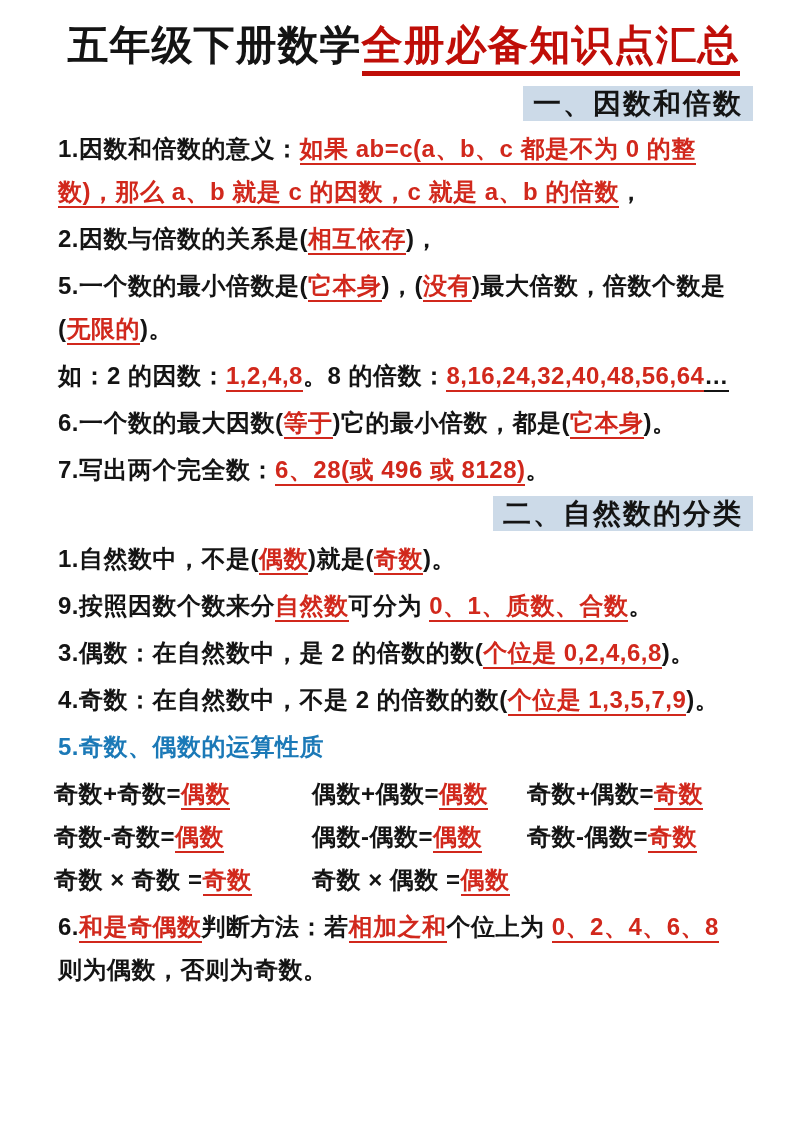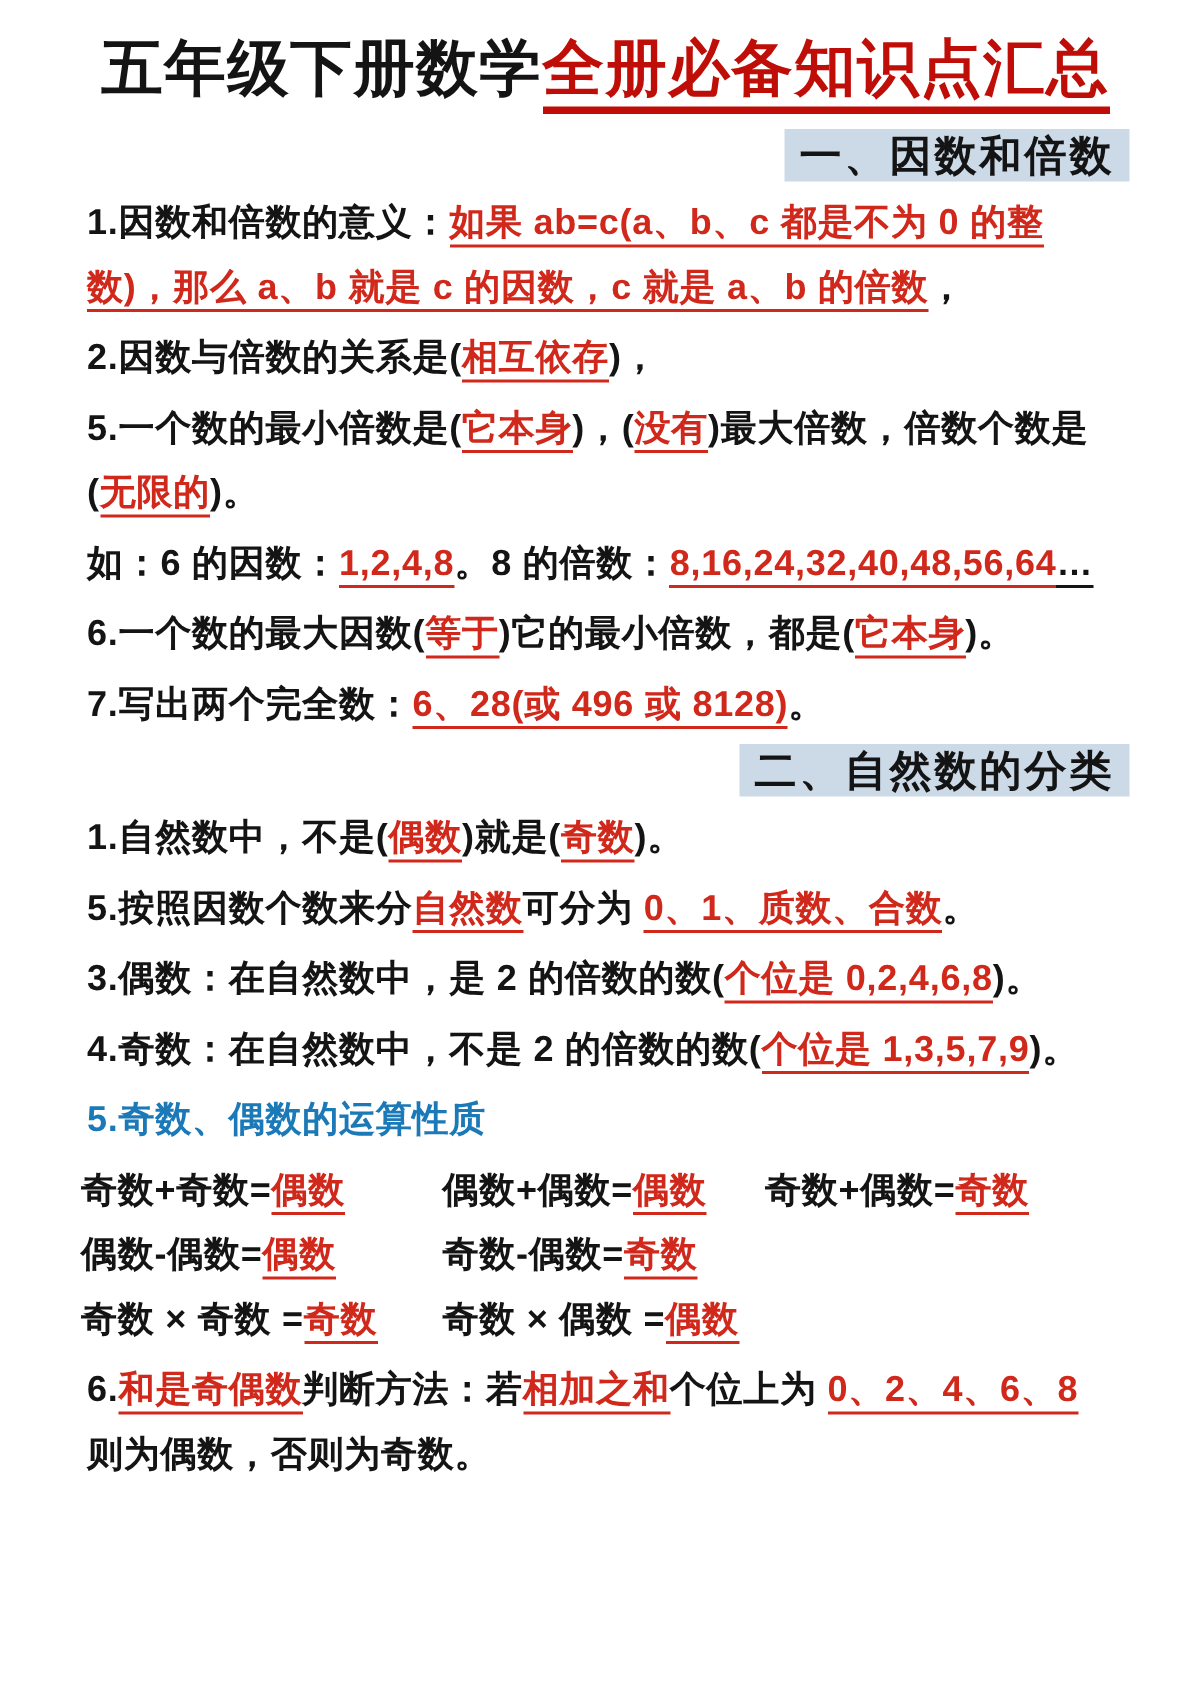--- a/index.html
+++ b/index.html
@@ -41,47 +41,48 @@
     border-bottom:2px solid var(--red);
     padding-bottom:1px;
   }
   .sku{border-bottom:2px solid var(--ink);padding-bottom:1px;}
   .sb{color:var(--blue);}
   .oprow{
     display:flex;font-size:24px;font-weight:700;line-height:43px;
     letter-spacing:0.5px;
   }
   .opcell{width:241px;}
-  .opcell:nth-child(2){width:215px;}
+  .opcell:nth-child(2){width:215px;margin-left:17px;}
   .opcell:nth-child(3){width:auto;}
 </style>
 </head>
 <body>
 
 <div class="page" id="page-root">
     <h1 class="doc-title"><span class="sk">五年级下册数学</span><span class="str">全册必备知识点汇总</span></h1>
     <h2 class="sec-heading"><span class="hl"><span class="sk">一、因数和倍数</span></span></h2>
     <p class="line"><span class="sk">1.因数和倍数的意义：</span><span class="sr">如果 ab=c(a、b、c 都是不为 0 的整数)，那么 a、b 就是 c 的因数，c 就是 a、b 的倍数</span><span class="sk">，</span></p>
     <p class="line"><span class="sk">2.因数与倍数的关系是(</span><span class="sr">相互依存</span><span class="sk">)，</span></p>
     <p class="line"><span class="sk">5.一个数的最小倍数是(</span><span class="sr">它本身</span><span class="sk">)，(</span><span class="sr">没有</span><span class="sk">)最大倍数，倍数个数是(</span><span class="sr">无限的</span><span class="sk">)。</span></p>
-    <p class="line"><span class="sk">如：6 的因数：</span><span class="sr">1,2,4,8</span><span class="sk">。8 的倍数：</span><span class="sr">8,16,24,32,40,48,56,64</span><span class="sku">…</span></p>
+    <p class="line"><span class="sk">如：2 的因数：</span><span class="sr">1,2,4,8</span><span class="sk">。8 的倍数：</span><span class="sr">8,16,24,32,40,48,56,64</span><span class="sku">…</span></p>
     <p class="line"><span class="sk">6.一个数的最大因数(</span><span class="sr">等于</span><span class="sk">)它的最小倍数，都是(</span><span class="sr">它本身</span><span class="sk">)。</span></p>
     <p class="line"><span class="sk">7.写出两个完全数：</span><span class="sr">6、28(或 496 或 8128)</span><span class="sk">。</span></p>
     <h2 class="sec-heading"><span class="hl"><span class="sk">二、自然数的分类</span></span></h2>
     <p class="line"><span class="sk">1.自然数中，不是(</span><span class="sr">偶数</span><span class="sk">)就是(</span><span class="sr">奇数</span><span class="sk">)。</span></p>
-    <p class="line"><span class="sk">5.按照因数个数来分</span><span class="sr">自然数</span><span class="sk">可分为 </span><span class="sr">0、1、质数、合数</span><span class="sk">。</span></p>
+    <p class="line"><span class="sk">9.按照因数个数来分</span><span class="sr">自然数</span><span class="sk">可分为 </span><span class="sr">0、1、质数、合数</span><span class="sk">。</span></p>
     <p class="line"><span class="sk">3.偶数：在自然数中，是 2 的倍数的数(</span><span class="sr">个位是 0,2,4,6,8</span><span class="sk">)。</span></p>
     <p class="line"><span class="sk">4.奇数：在自然数中，不是 2 的倍数的数(</span><span class="sr">个位是 1,3,5,7,9</span><span class="sk">)。</span></p>
     <p class="line"><span class="sb">5.奇数、偶数的运算性质</span></p>
     <div class="oprow">
       <div class="opcell"><span class="sk">奇数+奇数=</span><span class="sr">偶数</span></div>
       <div class="opcell"><span class="sk">偶数+偶数=</span><span class="sr">偶数</span></div>
       <div class="opcell"><span class="sk">奇数+偶数=</span><span class="sr">奇数</span></div>
     </div>
     <div class="oprow">
+      <div class="opcell"><span class="sk">奇数-奇数=</span><span class="sr">偶数</span></div>
       <div class="opcell"><span class="sk">偶数-偶数=</span><span class="sr">偶数</span></div>
       <div class="opcell"><span class="sk">奇数-偶数=</span><span class="sr">奇数</span></div>
     </div>
     <div class="oprow">
       <div class="opcell"><span class="sk">奇数 × 奇数 =</span><span class="sr">奇数</span></div>
       <div class="opcell"><span class="sk">奇数 × 偶数 =</span><span class="sr">偶数</span></div>
     </div>
     <p class="line"><span class="sk">6.</span><span class="sr">和是奇偶数</span><span class="sk">判断方法：若</span><span class="sr">相加之和</span><span class="sk">个位上为 </span><span class="sr">0、2、4、6、8</span><span class="sk"> 则为偶数，否则为奇数。</span></p>
   </div>
 

